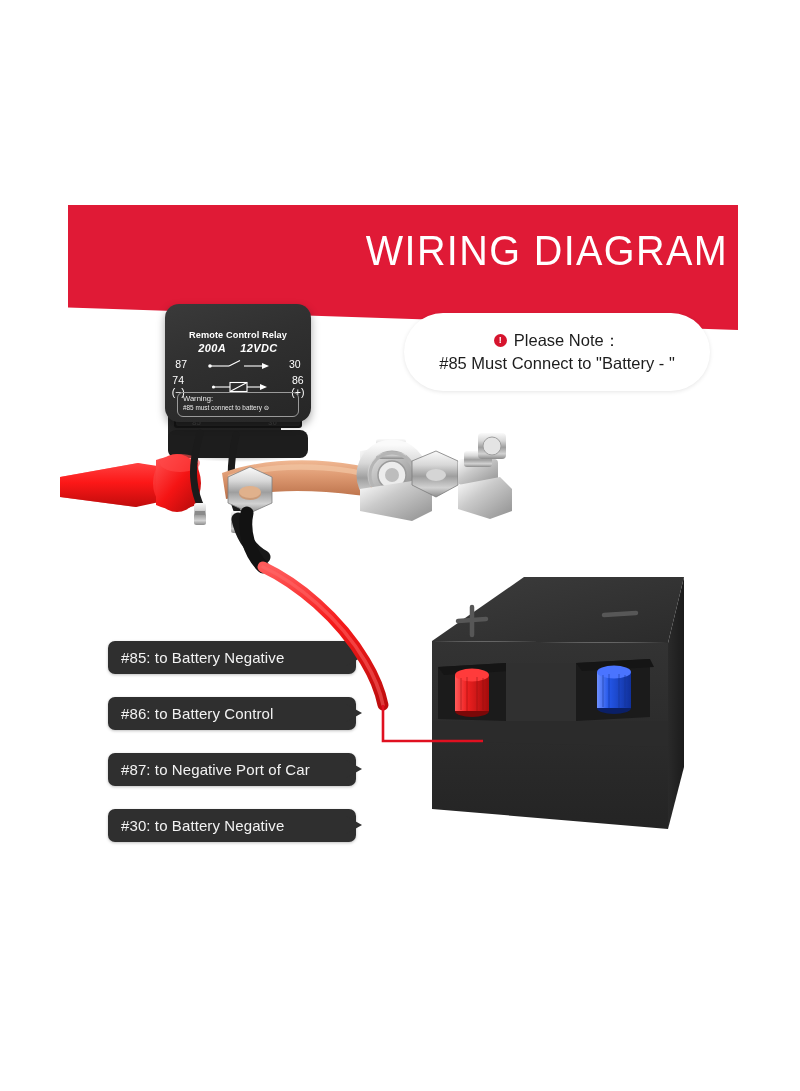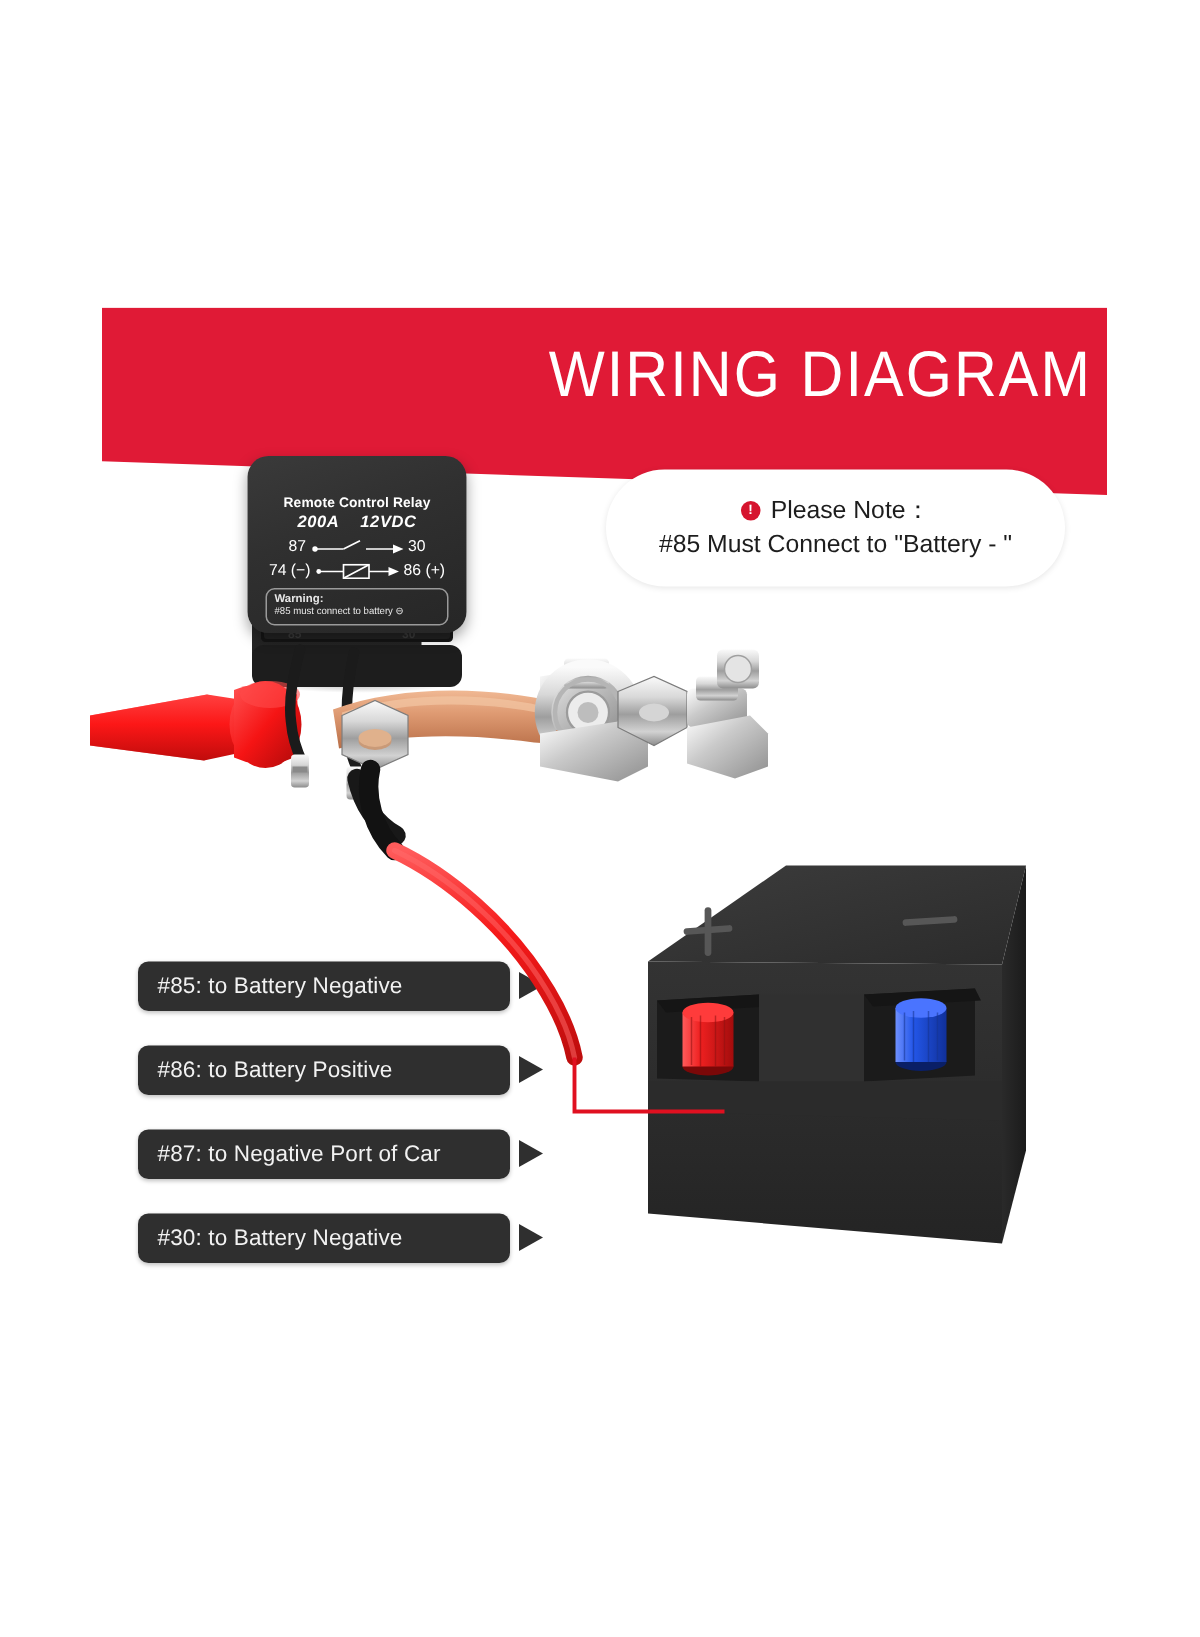--- a/index.html
+++ b/index.html
@@ -72,43 +72,43 @@
   }
   .relay-label{
     position:absolute;left:0;top:14px;width:146px;height:118px;
     color:#fff;text-align:center;z-index:7;
   }
   .r-title{font-size:9.2px;font-weight:bold;margin-top:12px;letter-spacing:0.1px;}
   .r-spec{font-size:11px;font-weight:bold;margin-top:2px;letter-spacing:0.4px;font-style:italic;}
   .r-spec .sp{display:inline-block;width:14px;}
   .r-row{
     position:relative;font-size:10.5px;margin-top:4px;
-    display:flex;align-items:center;justify-content:center;gap:3px;
+    display:flex;align-items:center;justify-content:center;gap:20px;
   }
   .r-row .term{font-size:10.5px;}
   .sw-gfx{position:relative;width:62px;height:11px;}
   .sw-gfx svg{position:absolute;left:0;top:0;}
   .coil-gfx{position:relative;width:56px;height:11px;}
   .coil-gfx svg{position:absolute;left:0;top:0;}
   .warn-box{
     position:absolute;left:12px;top:74px;width:122px;height:25px;
     border:1px solid #9a9a9a;border-radius:6px;
     color:#e8e8e8;text-align:left;box-sizing:border-box;padding:2px 5px;
   }
-  .warn-t{font-size:7.6px;font-weight:bold;line-height:1.15;}
+  .warn-t{font-size:7.6px;font-weight:normal;line-height:1.15;}
   .warn-s{font-size:6.6px;line-height:1.2;white-space:nowrap;transform:scaleX(0.97);transform-origin:left center;}
 
   
   .hw{position:absolute;left:60px;top:415px;width:490px;height:160px;z-index:8;}
 
   
   .chips{position:absolute;left:92px;top:641px;z-index:9;}
   .chip-row{position:relative;height:33px;margin-bottom:23px;}
   .chip{
-    position:absolute;left:0;top:0;width:248px;height:33px;
+    position:absolute;left:16px;top:0;width:248px;height:33px;
     background:#2f2f2f;border-radius:7px;
     display:flex;align-items:center;
     box-shadow:0 1px 3px rgba(0,0,0,0.25);
   }
   .chip-text{
     color:#f2f2f2;font-size:15px;padding-left:13px;white-space:nowrap;letter-spacing:0.1px;
   }
   .chip-arrow{
     position:absolute;left:254px;top:7px;
     width:0;height:0;border-top:9.5px solid transparent;border-bottom:9.5px solid transparent;
@@ -369,21 +369,21 @@
 
     <div class="chip-row">
       <div class="chip">
         <span class="chip-text">#85: to Battery Negative</span>
       </div>
       <div class="chip-arrow"></div>
     </div>
 
     <div class="chip-row">
       <div class="chip">
-        <span class="chip-text">#86: to Battery Positive</span>
+        <span class="chip-text">#86: to Battery Control</span>
       </div>
       <div class="chip-arrow"></div>
     </div>
 
     <div class="chip-row">
       <div class="chip">
         <span class="chip-text">#87: to Negative Port of Car</span>
       </div>
       <div class="chip-arrow"></div>
     </div>

